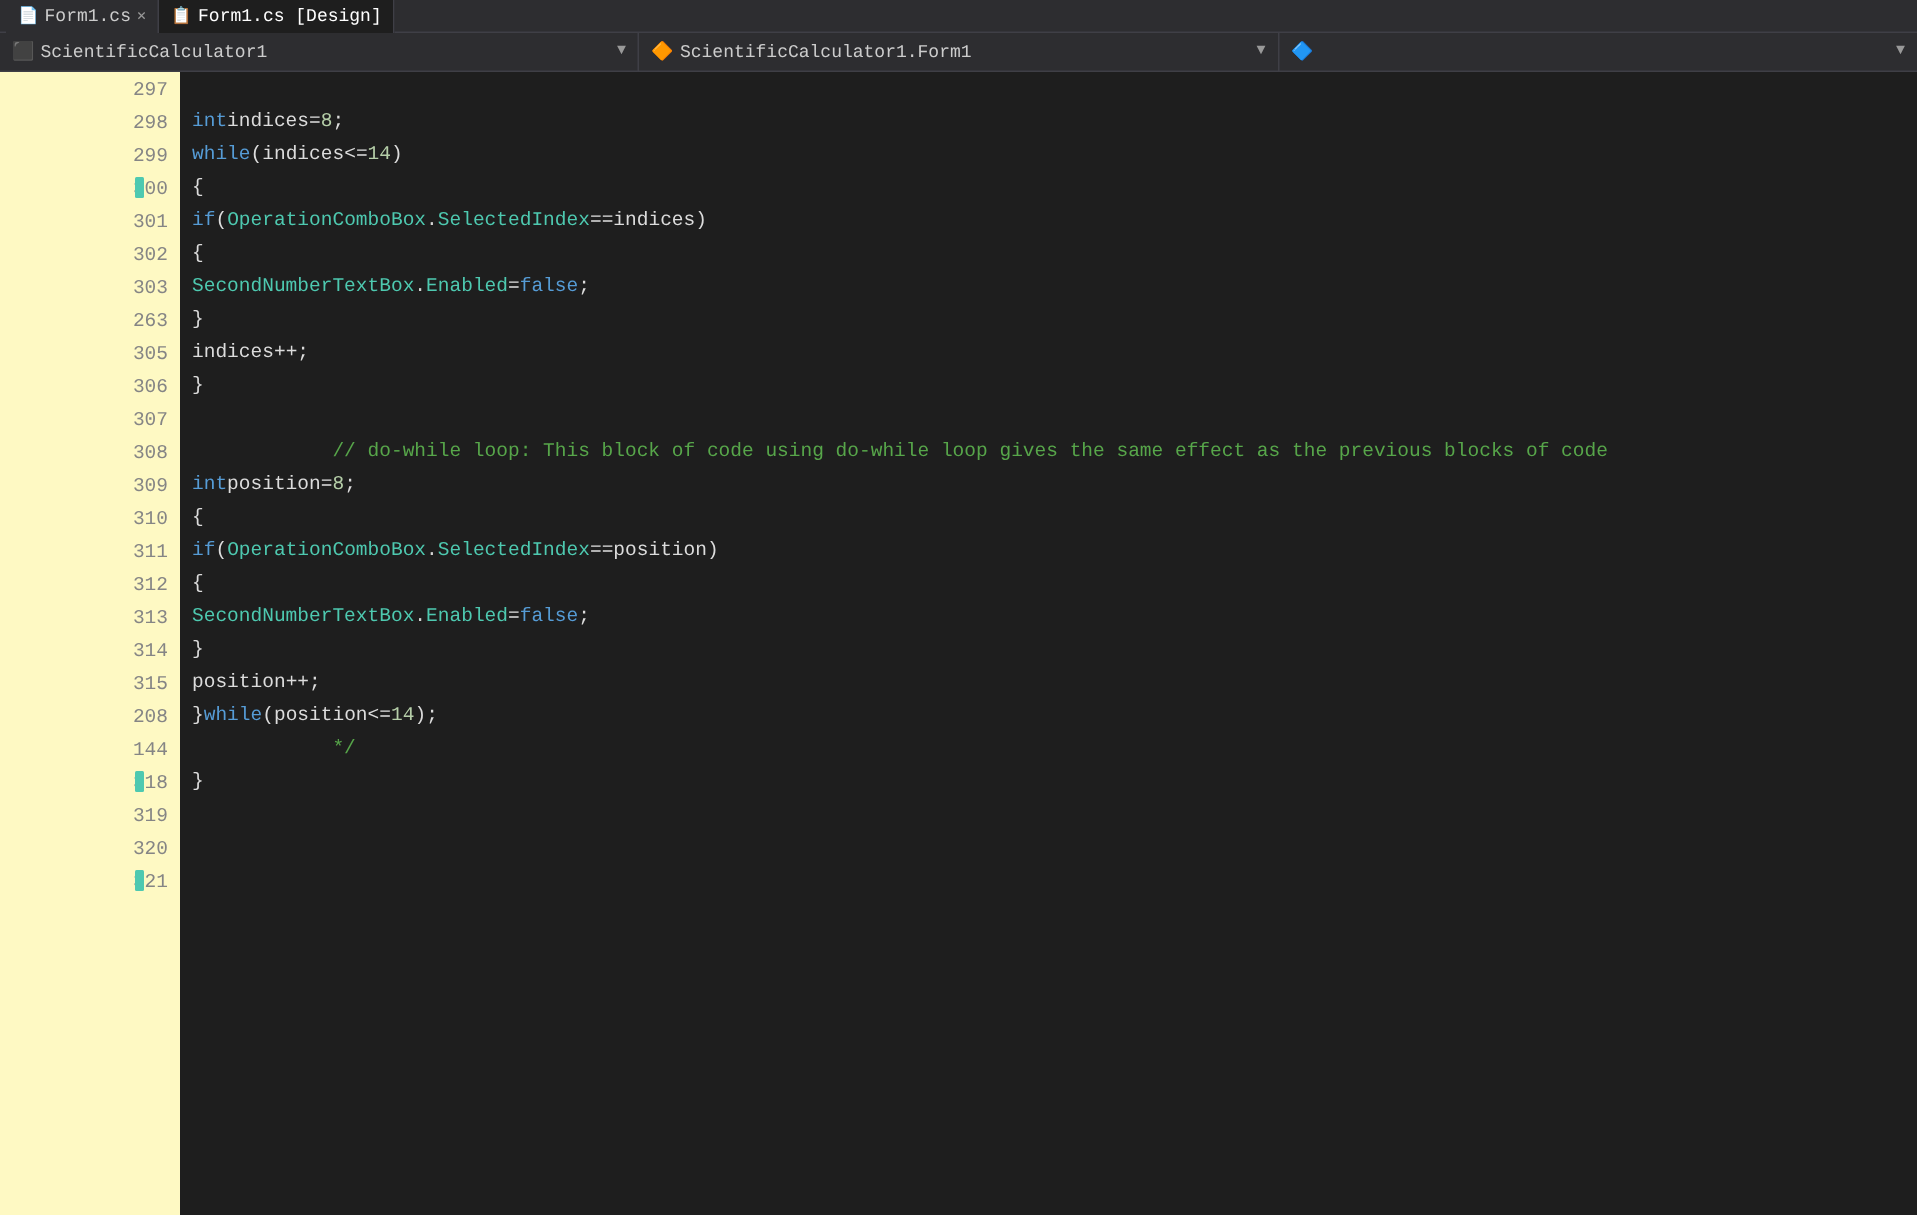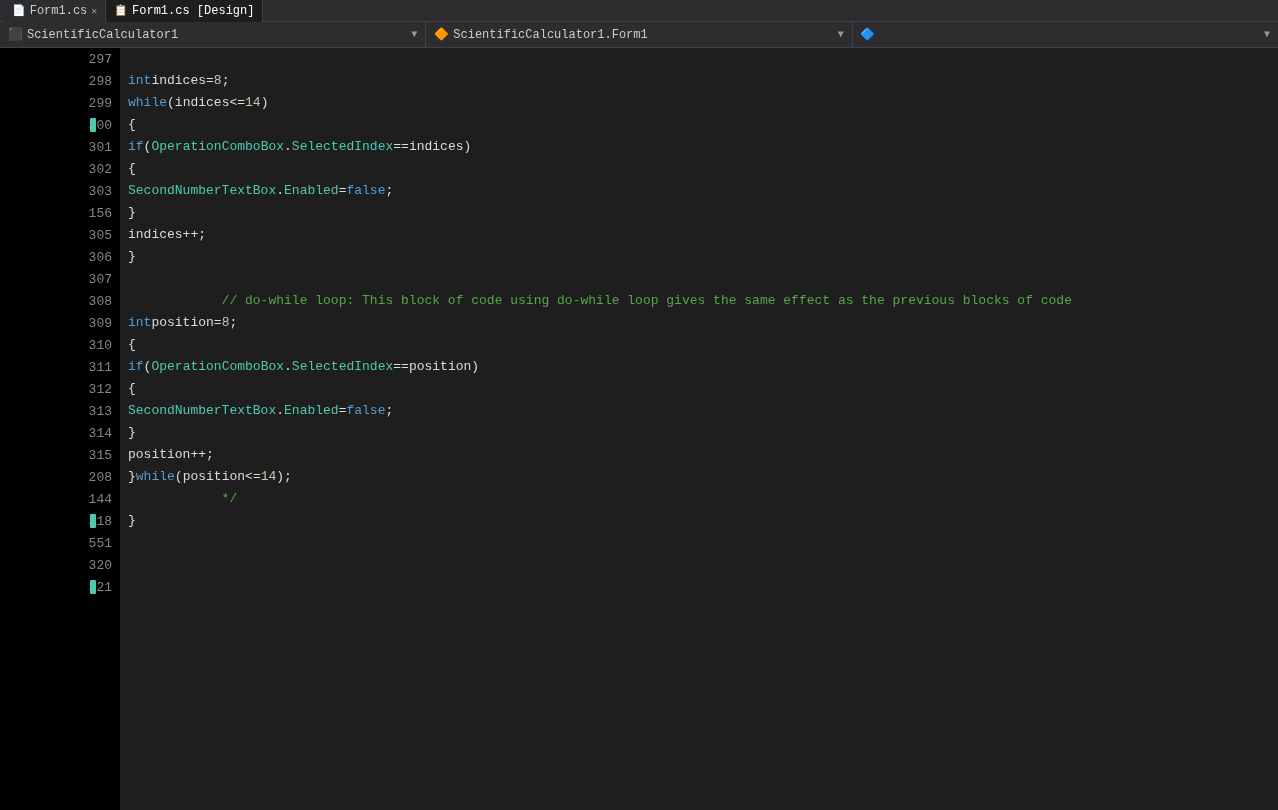--- a/index.html
+++ b/index.html
@@ -74,21 +74,21 @@
       display: flex;
       background: #1e1e1e;
       height: calc(810px - 48px);
       overflow: hidden;
     }
 
     
     .gutter {
       width: 120px;
       min-width: 120px;
-      background: #000000;
+      background: #fef9c3;
       padding-top: 0;
       display: flex;
       flex-direction: column;
     }
     .line-num {
       display: flex;
       align-items: center;
       height: 22px;
       padding-right: 8px;
       justify-content: flex-end;
@@ -156,36 +156,36 @@
 <div class="editor">
 
   <div class="gutter" id="gutter">
       <div class="line-num">297</div>
       <div class="line-num">298</div>
       <div class="line-num">299</div>
       <div class="line-num has-indicator">300</div>
       <div class="line-num">301</div>
       <div class="line-num">302</div>
       <div class="line-num">303</div>
-      <div class="line-num">156</div>
+      <div class="line-num">263</div>
       <div class="line-num">305</div>
       <div class="line-num">306</div>
       <div class="line-num">307</div>
       <div class="line-num">308</div>
       <div class="line-num">309</div>
       <div class="line-num">310</div>
       <div class="line-num">311</div>
       <div class="line-num">312</div>
       <div class="line-num">313</div>
       <div class="line-num">314</div>
       <div class="line-num">315</div>
       <div class="line-num">208</div>
       <div class="line-num">144</div>
       <div class="line-num has-indicator">318</div>
-      <div class="line-num">551</div>
+      <div class="line-num">319</div>
       <div class="line-num">320</div>
       <div class="line-num has-indicator">321</div>
     </div>
 
   <div class="code-area" id="code-area">
       <div class="code-line"><span>&nbsp;</span></div>
       <div class="code-line">            <span style="color:#569cd6">int</span> <span style="color:#dcdcdc">indices</span> <span style="color:#dcdcdc">=</span> <span style="color:#b5cea8">8</span><span style="color:#dcdcdc">;</span></div>
       <div class="code-line">            <span style="color:#569cd6">while</span><span style="color:#dcdcdc">(</span><span style="color:#dcdcdc">indices</span> <span style="color:#dcdcdc">&lt;</span><span style="color:#dcdcdc">=</span> <span style="color:#b5cea8">14</span><span style="color:#dcdcdc">)</span></div>
       <div class="code-line">            <span style="color:#dcdcdc">{</span></div>
       <div class="code-line">                <span style="color:#569cd6">if</span> <span style="color:#dcdcdc">(</span><span style="color:#4ec9b0">OperationComboBox</span>.<span style="color:#4ec9b0">SelectedIndex</span> <span style="color:#dcdcdc">=</span><span style="color:#dcdcdc">=</span> <span style="color:#dcdcdc">indices</span><span style="color:#dcdcdc">)</span></div>

